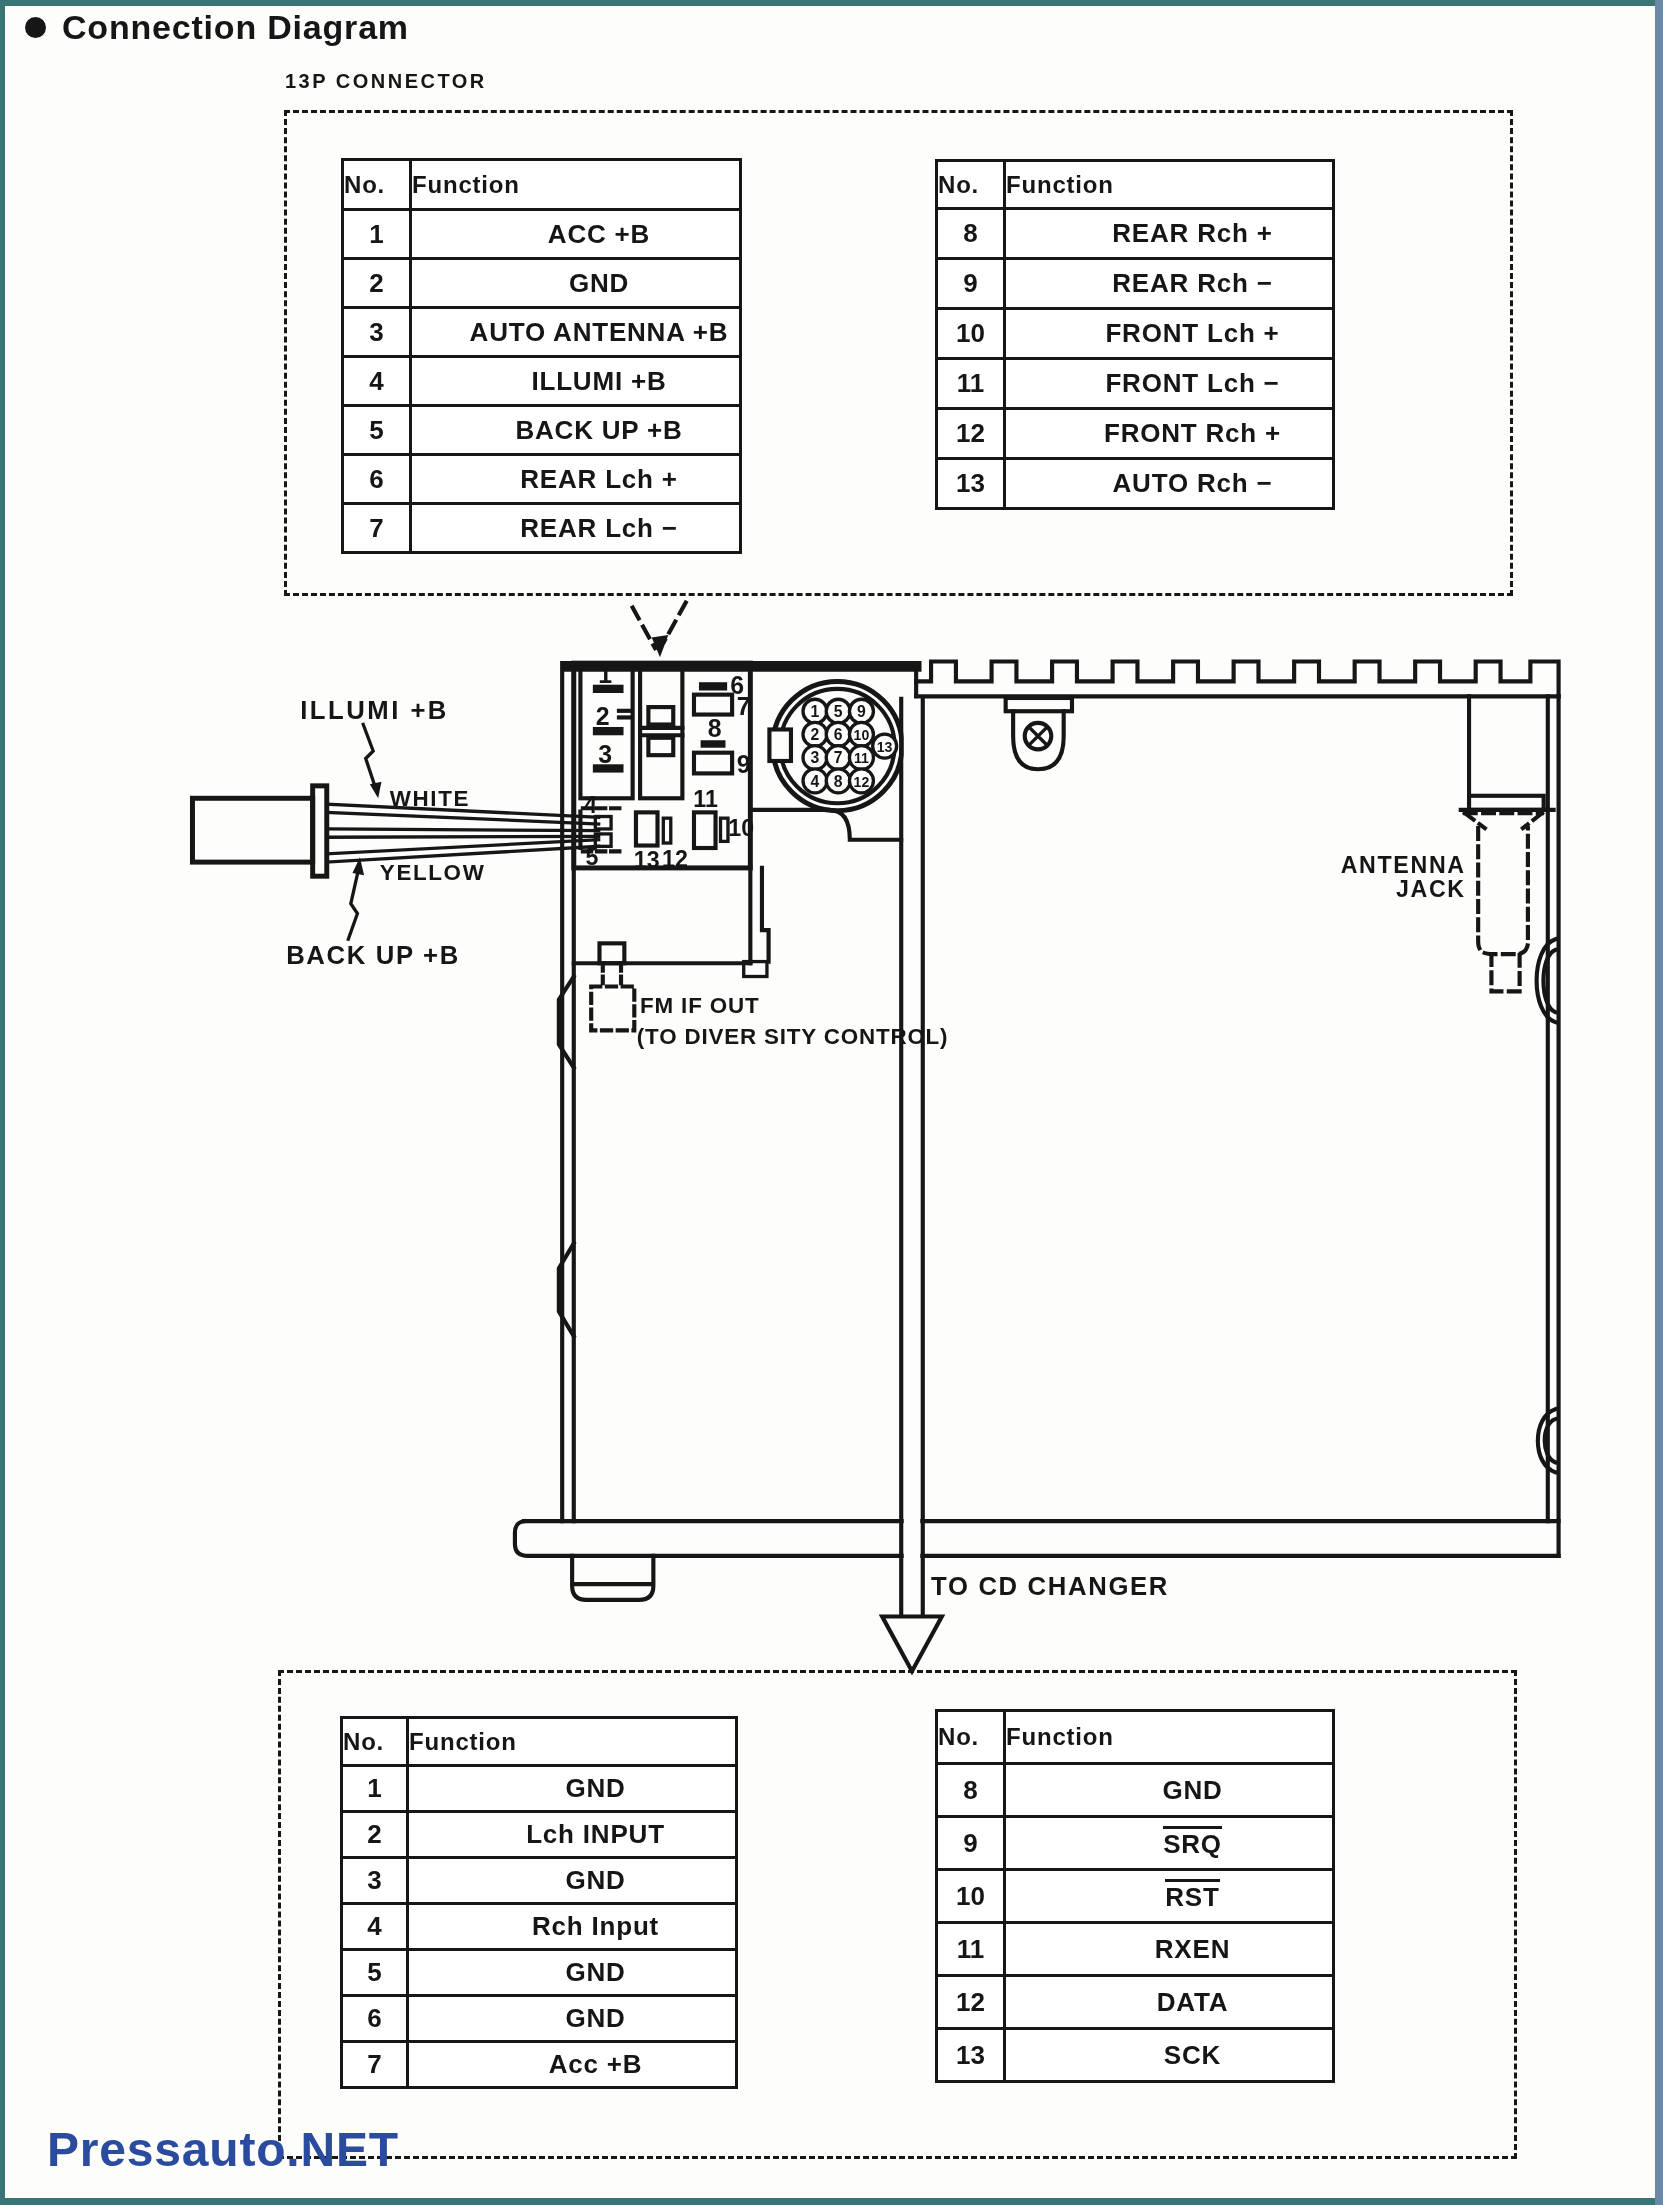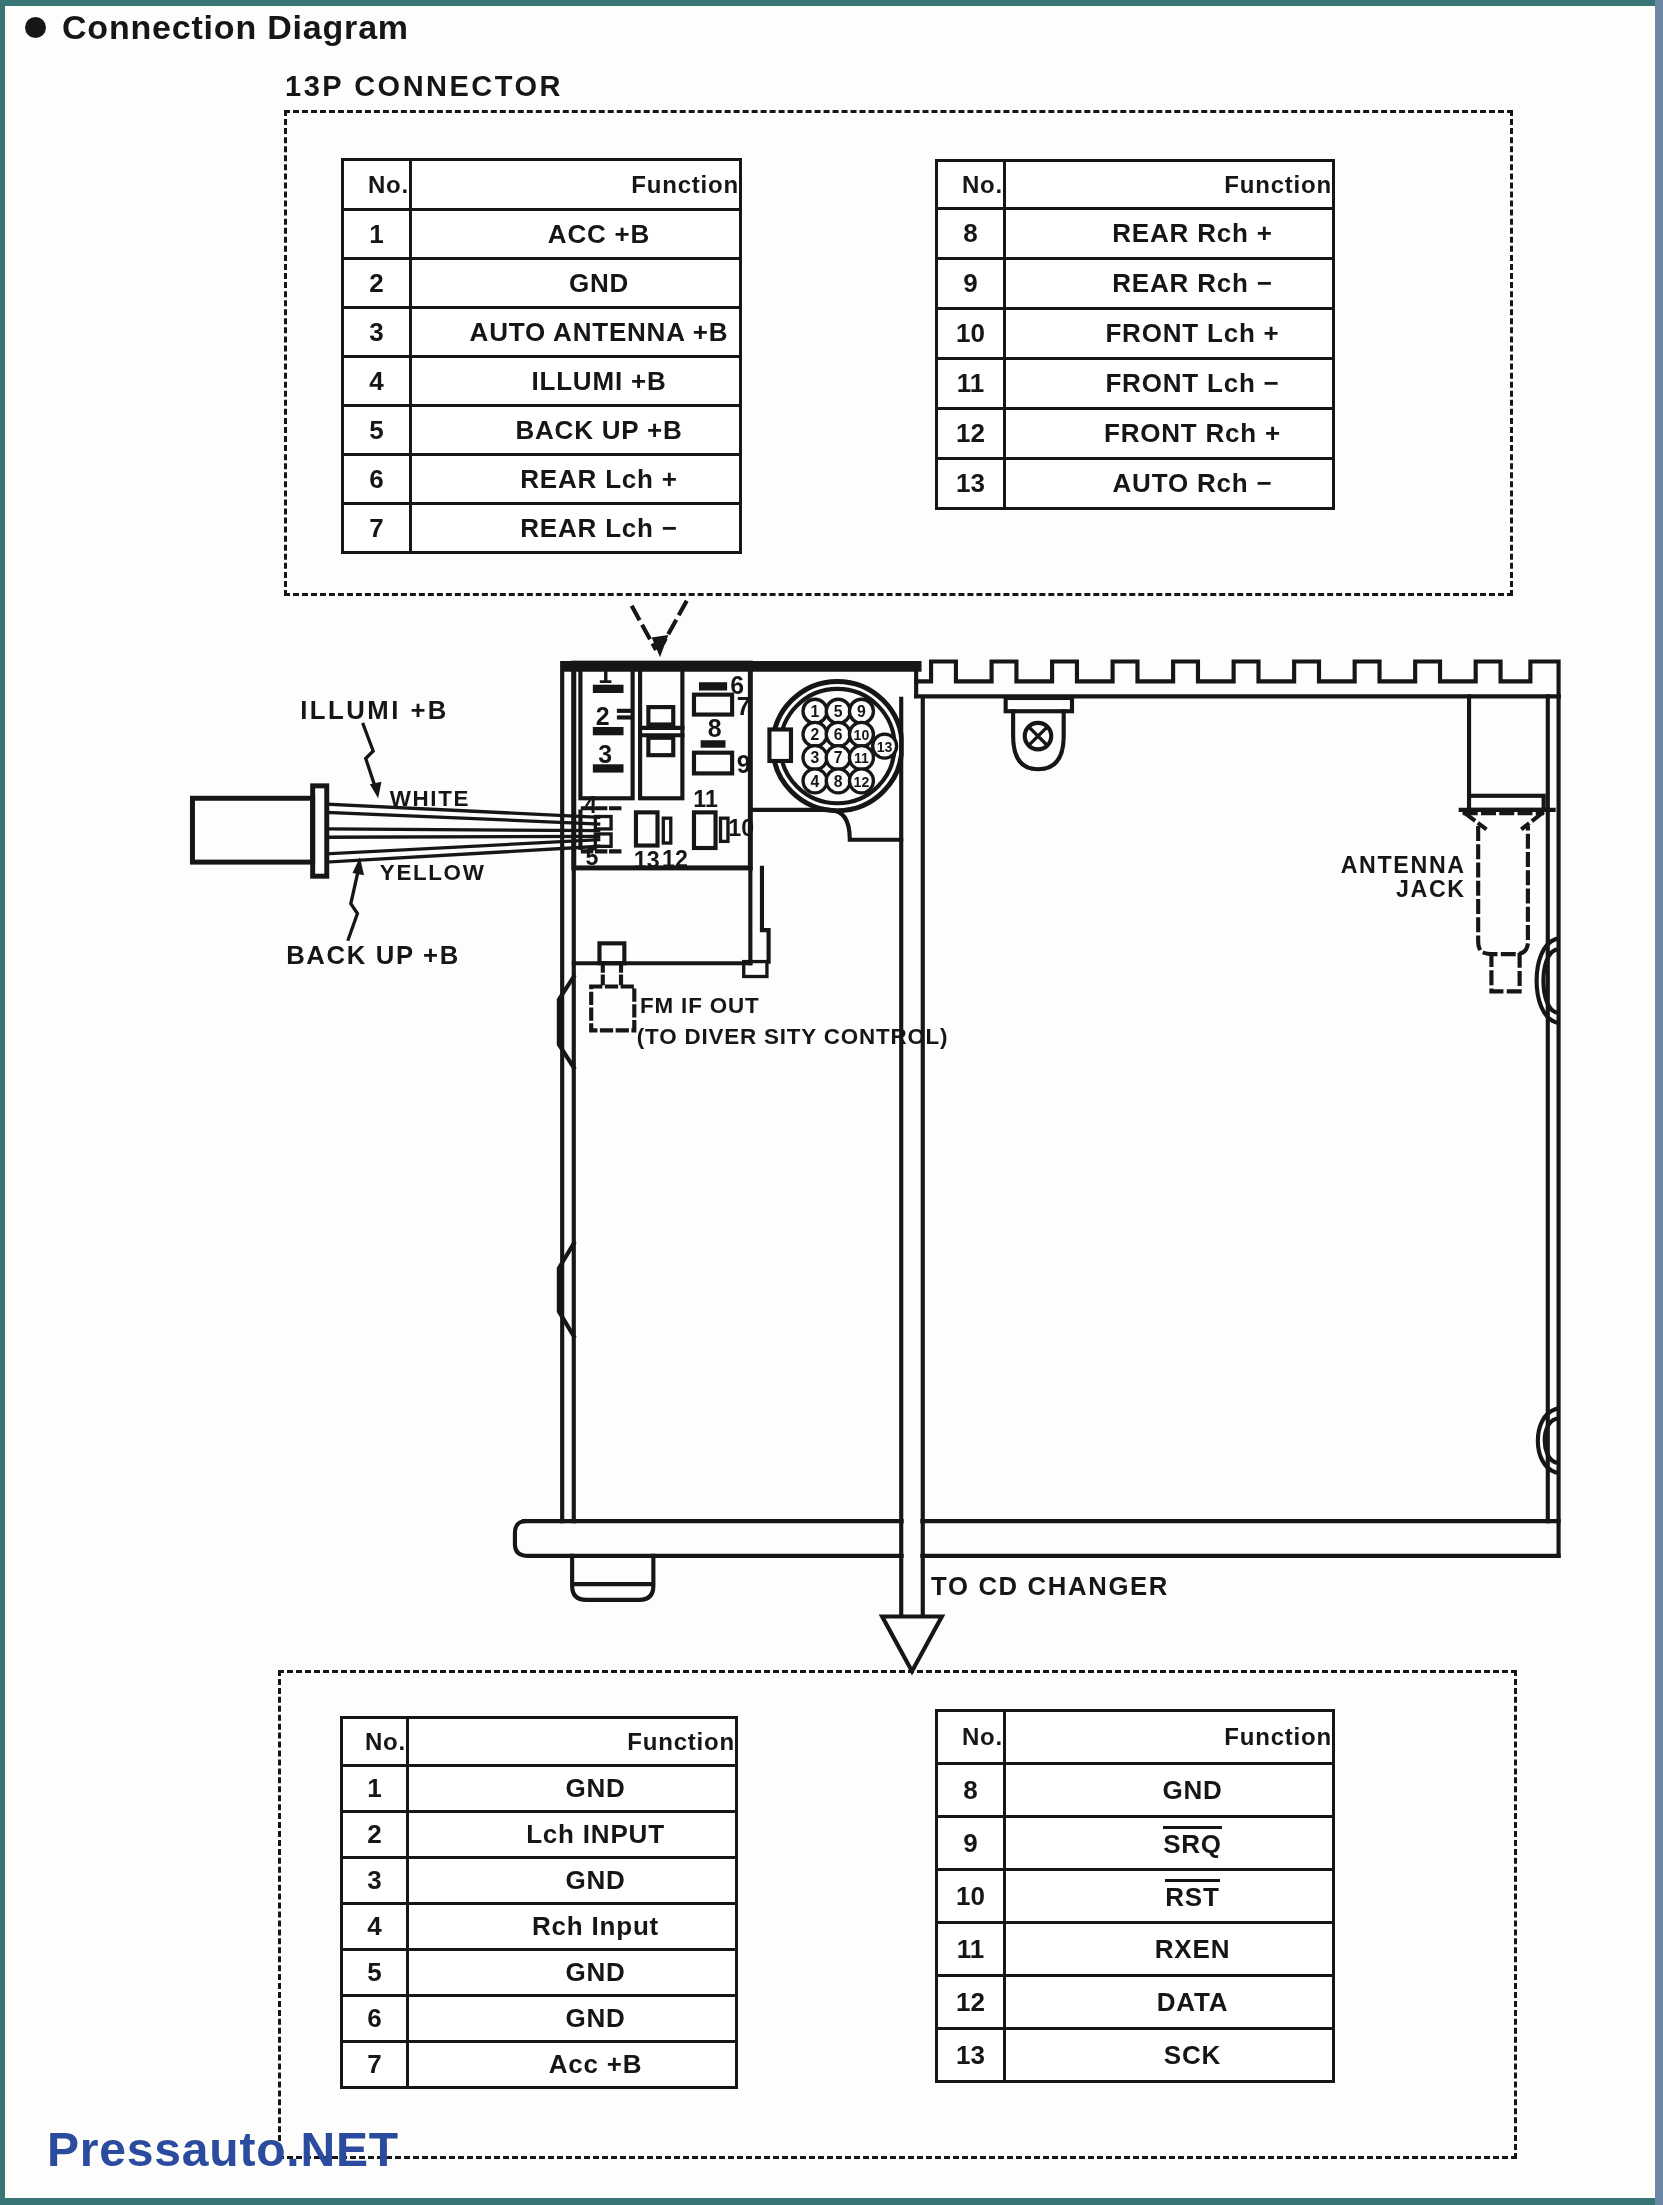--- a/index.html
+++ b/index.html
@@ -8,30 +8,30 @@
   .edge{position:absolute;}
   .edge.top{left:0;top:0;width:1664px;height:5.8px;}
   .edge.left{left:0;top:0;width:5px;height:2205px;}
   .edge.bottom{left:0;top:2198px;width:1664px;height:7.5px;}
   .edge.right{left:1655px;top:0;width:9px;height:2205px;}
 
   .title{position:absolute;left:25px;top:6.6px;display:flex;align-items:center;gap:15px;}
   .bullet{width:21px;height:21px;border-radius:50%;background:#161616;flex:0 0 auto;}
   .title h1{margin:1px;font-size:34px;font-weight:bold;letter-spacing:0.8px;}
 
-  .lbl-13p{position:absolute;left:285px;top:70px;font-size:29px;font-weight:bold;letter-spacing:2.5px;}
+  .lbl-13p{position:absolute;left:285px;top:70px;font-size:20px;font-weight:bold;letter-spacing:2.5px;}
 
   .dash-box{position:absolute;border:3.3px dashed #161616;box-sizing:border-box;background:transparent;}
   .box-top{left:284px;top:110px;width:1229px;height:486px;}
   .box-bottom{left:278px;top:1670px;width:1239px;height:489px;}
 
   table.pin-table{position:absolute;border-collapse:collapse;table-layout:fixed;background:#fff;
                   font-weight:bold;}
   .pin-table th,.pin-table td{border:3.3px solid #161616;vertical-align:middle;padding:0;}
-  .pin-table th{font-size:24px;letter-spacing:0.8px;text-align:right;}
+  .pin-table th{font-size:24px;letter-spacing:0.8px;text-align:left;}
   .pin-table td.no{text-align:center;font-size:26px;}
   .pin-table td.fn{font-size:26px;padding-left:47px;letter-spacing:0.8px;text-align:center;}
   .t-tl{left:341px;top:158px;width:401px;} .t-tl thead tr{height:50px;} .t-tl tbody tr{height:49px;}
   .t-tr{left:935px;top:159px;width:400px;} .t-tr thead tr{height:48px;} .t-tr tbody tr{height:50px;}
   .t-bl{left:340px;top:1716px;width:398px;} .t-bl thead tr{height:48px;} .t-bl tbody tr{height:46px;}
   .t-br{left:935px;top:1709px;width:400px;} .t-br thead tr{height:53px;} .t-br tbody tr{height:53px;}
   col.c-no{width:68px;}
   .ovl{display:inline-block;border-top:3.3px solid #161616;padding-top:1.7px;line-height:1;}
 
   svg.diagram{position:absolute;left:0;top:0;}

